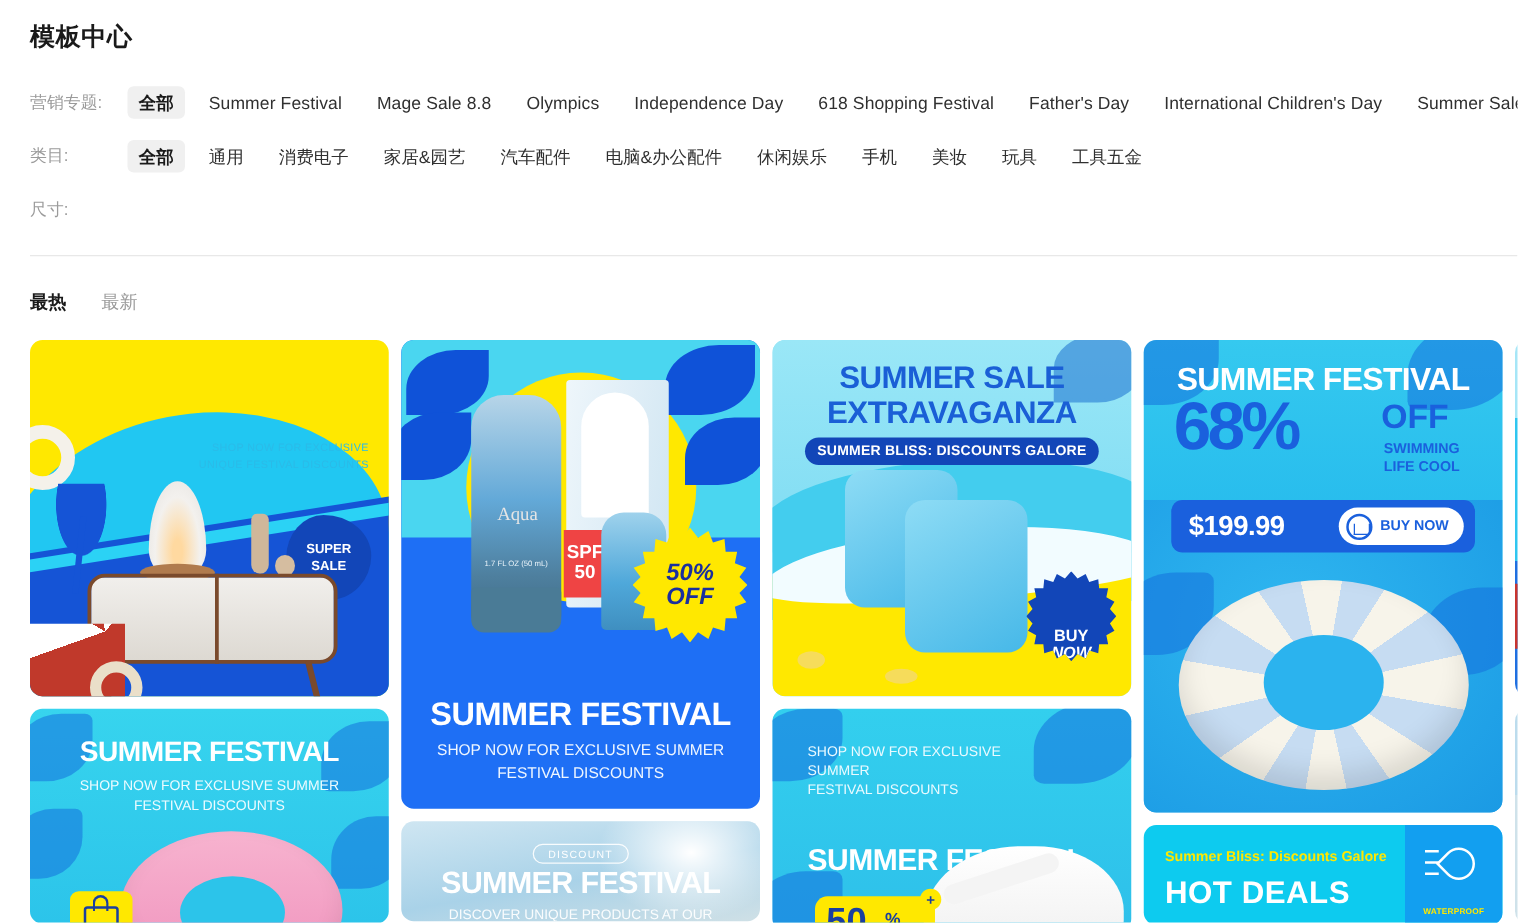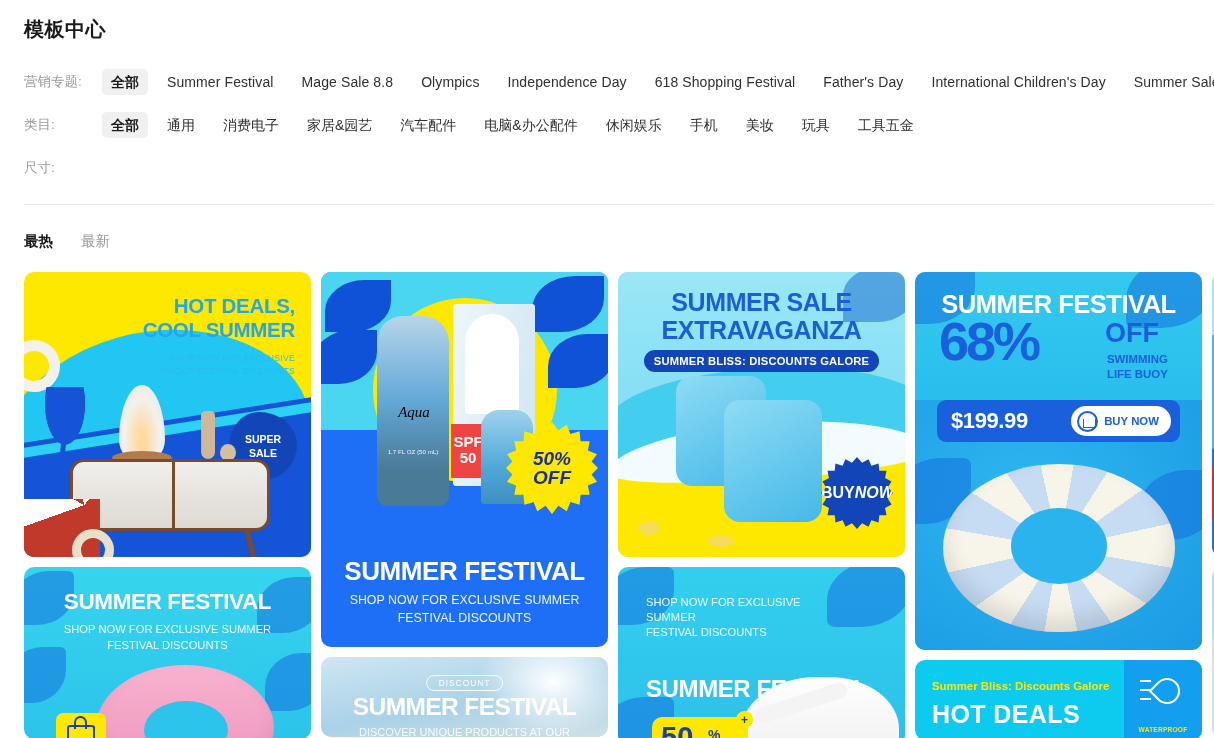--- a/index.html
+++ b/index.html
@@ -147,21 +147,21 @@
     background:#fff; border-radius:27px 27px 3px 3px; }
   .c2 .spf { position:absolute; left:130px; top:152px; width:34px; height:54px;
     background:#ef4444; color:#fff; font-size:15px; font-weight:bold; text-align:center;
     padding-top:10px; line-height:1.05; }
   .c2 .tube2 { position:absolute; left:160px; top:138px; width:52px; height:94px;
     background: linear-gradient(#9fd2ec,#4fa8da 60%,#3f8fc0);
     border-radius: 18px 18px 4px 4px; }
   .c2 .tube-lbl { position:absolute; left:62px; top:176px; width:60px; text-align:center;
     font-size:6.2px; color:#eaf4fa; }
   .c2-brand { position:absolute; left:60px; top:132px; width:66px; text-align:center;
-    font-size:15px; color:#000000; font-family:"Liberation Serif",serif; font-style:italic; }
+    font-size:15px; color:#e5e5e5; font-family:"Liberation Serif",serif; }
   .starburst {
     position:absolute; right:10px; top:150px; width:92px; height:92px; background:#ffe800;
     display:flex; flex-direction:column; align-items:center; justify-content:center;
     color:#1a2f9e; font-weight:bold; font-style:italic; font-size:19px; line-height:1.02;
     clip-path: polygon(50% 0%,57% 9%,66% 3%,70% 13%,80% 10%,81% 21%,91% 21%,89% 31%,99% 35%,93% 43%,100% 50%,93% 57%,99% 65%,89% 69%,91% 79%,81% 79%,80% 90%,70% 87%,66% 97%,57% 91%,50% 100%,43% 91%,34% 97%,30% 87%,20% 90%,19% 79%,9% 79%,11% 69%,1% 65%,7% 57%,0% 50%,7% 43%,1% 35%,11% 31%,9% 21%,19% 21%,20% 10%,30% 13%,34% 3%,43% 9%);
   }
   .c2-title { position:absolute; left:0; right:0; top:284px; text-align:center;
     font-size:26px; font-weight:bold; color:#fff; letter-spacing:-.4px; }
   .c2-sub { position:absolute; left:24px; right:24px; top:320px; text-align:center;
     font-size:12.4px; color:#eef6ff; line-height:1.45; }
@@ -180,22 +180,22 @@
     font-size:25px; font-weight:bold; color:#1a5fd6; line-height:1.12; letter-spacing:-.4px; }
   .pill-blue {
     position:absolute; left:26px; right:26px; top:78px; height:22px; background:#1246b8;
     border-radius:11px; color:#fff; font-size:11.2px; font-weight:bold;
     display:flex; align-items:center; justify-content:center; letter-spacing:.2px;
   }
   .armband { position:absolute; background: linear-gradient(150deg,#8edcf5,#46b8e8);
     border-radius:16px; }
   .badge-buy {
     position:absolute; right:12px; bottom:28px; width:72px; height:72px; background:#1246b8;
-    color:#fff; display:flex; align-items:center; justify-content:space-between;
-    font-size:16px; font-weight:bold; line-height:1.05;
+    color:#fff; display:flex; flex-direction:column; align-items:center; justify-content:flex-end;
+    font-size:13px; font-weight:bold; line-height:1.05;
     clip-path: polygon(50% 0%,57% 8%,66% 3%,70% 12%,80% 9%,81% 19%,91% 19%,89% 29%,98% 34%,93% 42%,100% 50%,93% 58%,98% 66%,89% 71%,91% 81%,81% 81%,80% 91%,70% 88%,66% 97%,57% 92%,50% 100%,43% 92%,34% 97%,30% 88%,20% 91%,19% 81%,9% 81%,11% 71%,2% 66%,7% 58%,0% 50%,7% 42%,2% 34%,11% 29%,9% 19%,19% 19%,20% 9%,30% 12%,34% 3%,43% 8%);
   }
   .badge-buy i { font-style: italic; }
 
   
   .c4 { height: 378px; background: linear-gradient(#35c9ef, #21b6ec 55%, #1e9fe6); }
   .c4 .pool { position:absolute; left:0; bottom:0; width:100%; height:250px;
     background: radial-gradient(ellipse at 40% 40%, #2fb7f0, #1b9ae4); }
   .c4-title { position:absolute; left:0; right:0; top:18px; text-align:center;
     font-size:25.5px; font-weight:bold; color:#fff; letter-spacing:-.5px; }
@@ -351,24 +351,20 @@
   <div class="grid">
 
     <div class="col">
 
       <div class="card c1">
         <div class="wave-cyan"></div>
         <div class="wave-blue"></div>
         <div class="wave-strip"></div>
         <div class="ring-tl"></div>
         <div class="palm"></div>
-        <div class="c1-title">
-          <div>HOT DEALS,</div>
-          <div>COOL SUMMER</div>
-        </div>
         <div class="c1-sub">
           <div>SHOP NOW FOR EXCLUSIVE</div>
           <div>UNIQUE FESTIVAL DISCOUNTS</div>
         </div>
         <div class="badge-super">
           <span>SUPER</span>
           <span>SALE</span>
         </div>
         <div class="lamp"></div>
         <div class="lamp-base"></div>
@@ -492,21 +488,21 @@
         <div class="pool"></div>
         <div class="leaf" style="left:-16px;top:-10px;width:76px;height:62px"></div>
         <div class="leaf" style="right:-12px;top:-14px;width:88px;height:70px"></div>
         <div class="leaf" style="left:-20px;top:186px;width:76px;height:66px"></div>
         <div class="leaf" style="right:-16px;top:198px;width:80px;height:70px"></div>
         <div class="c4-title">SUMMER FESTIVAL</div>
         <div class="c4-pct">68%</div>
         <div class="c4-off">OFF</div>
         <div class="c4-item">
           <div>SWIMMING</div>
-          <div>LIFE BUOY</div>
+          <div>LIFE COOL</div>
         </div>
         <div class="price-bar">
           <span class="price">$199.99</span>
           <span class="buy-pill">
             <span class="cart-ico"></span>
             <span>BUY NOW</span>
           </span>
         </div>
         <div class="buoy"></div>
       </div>

